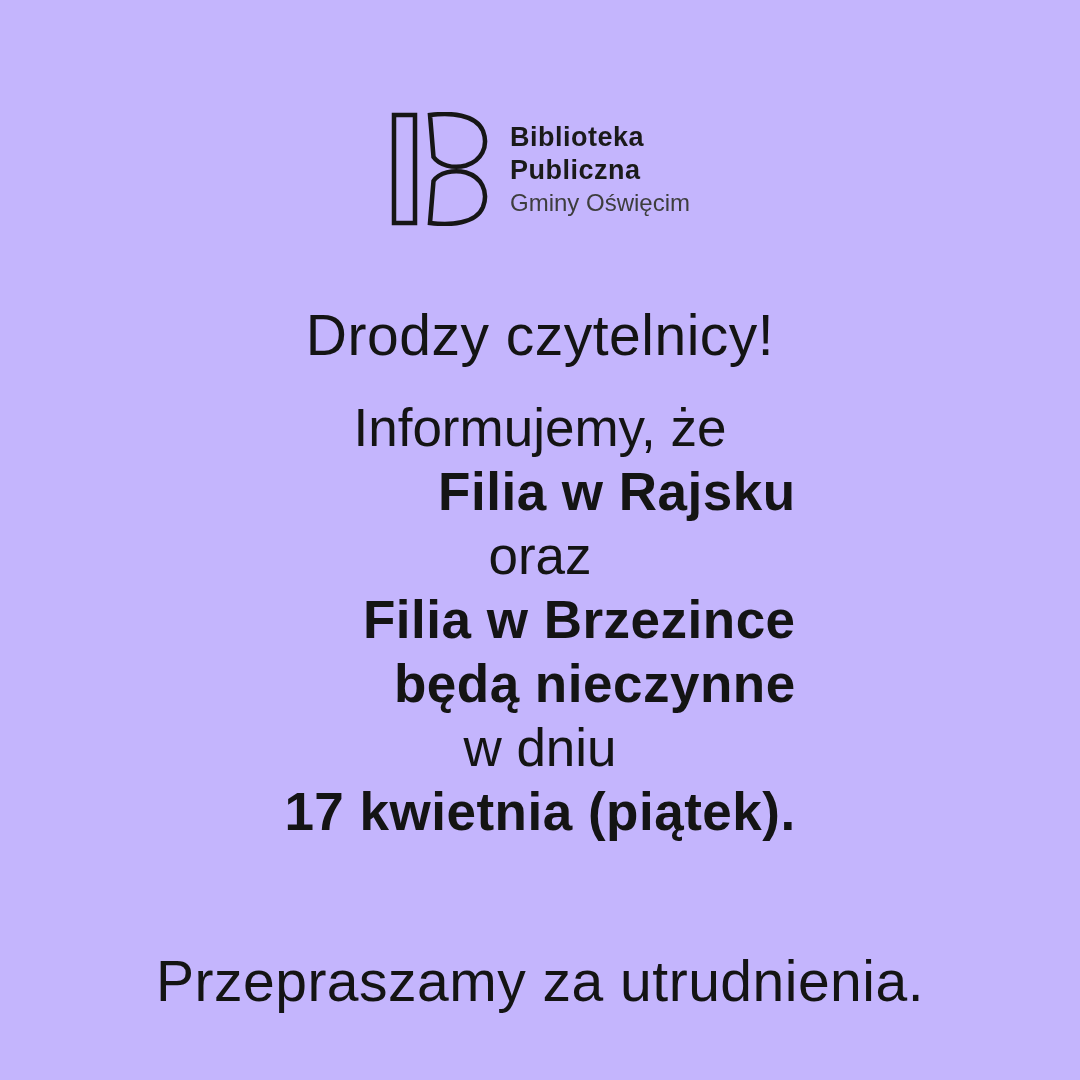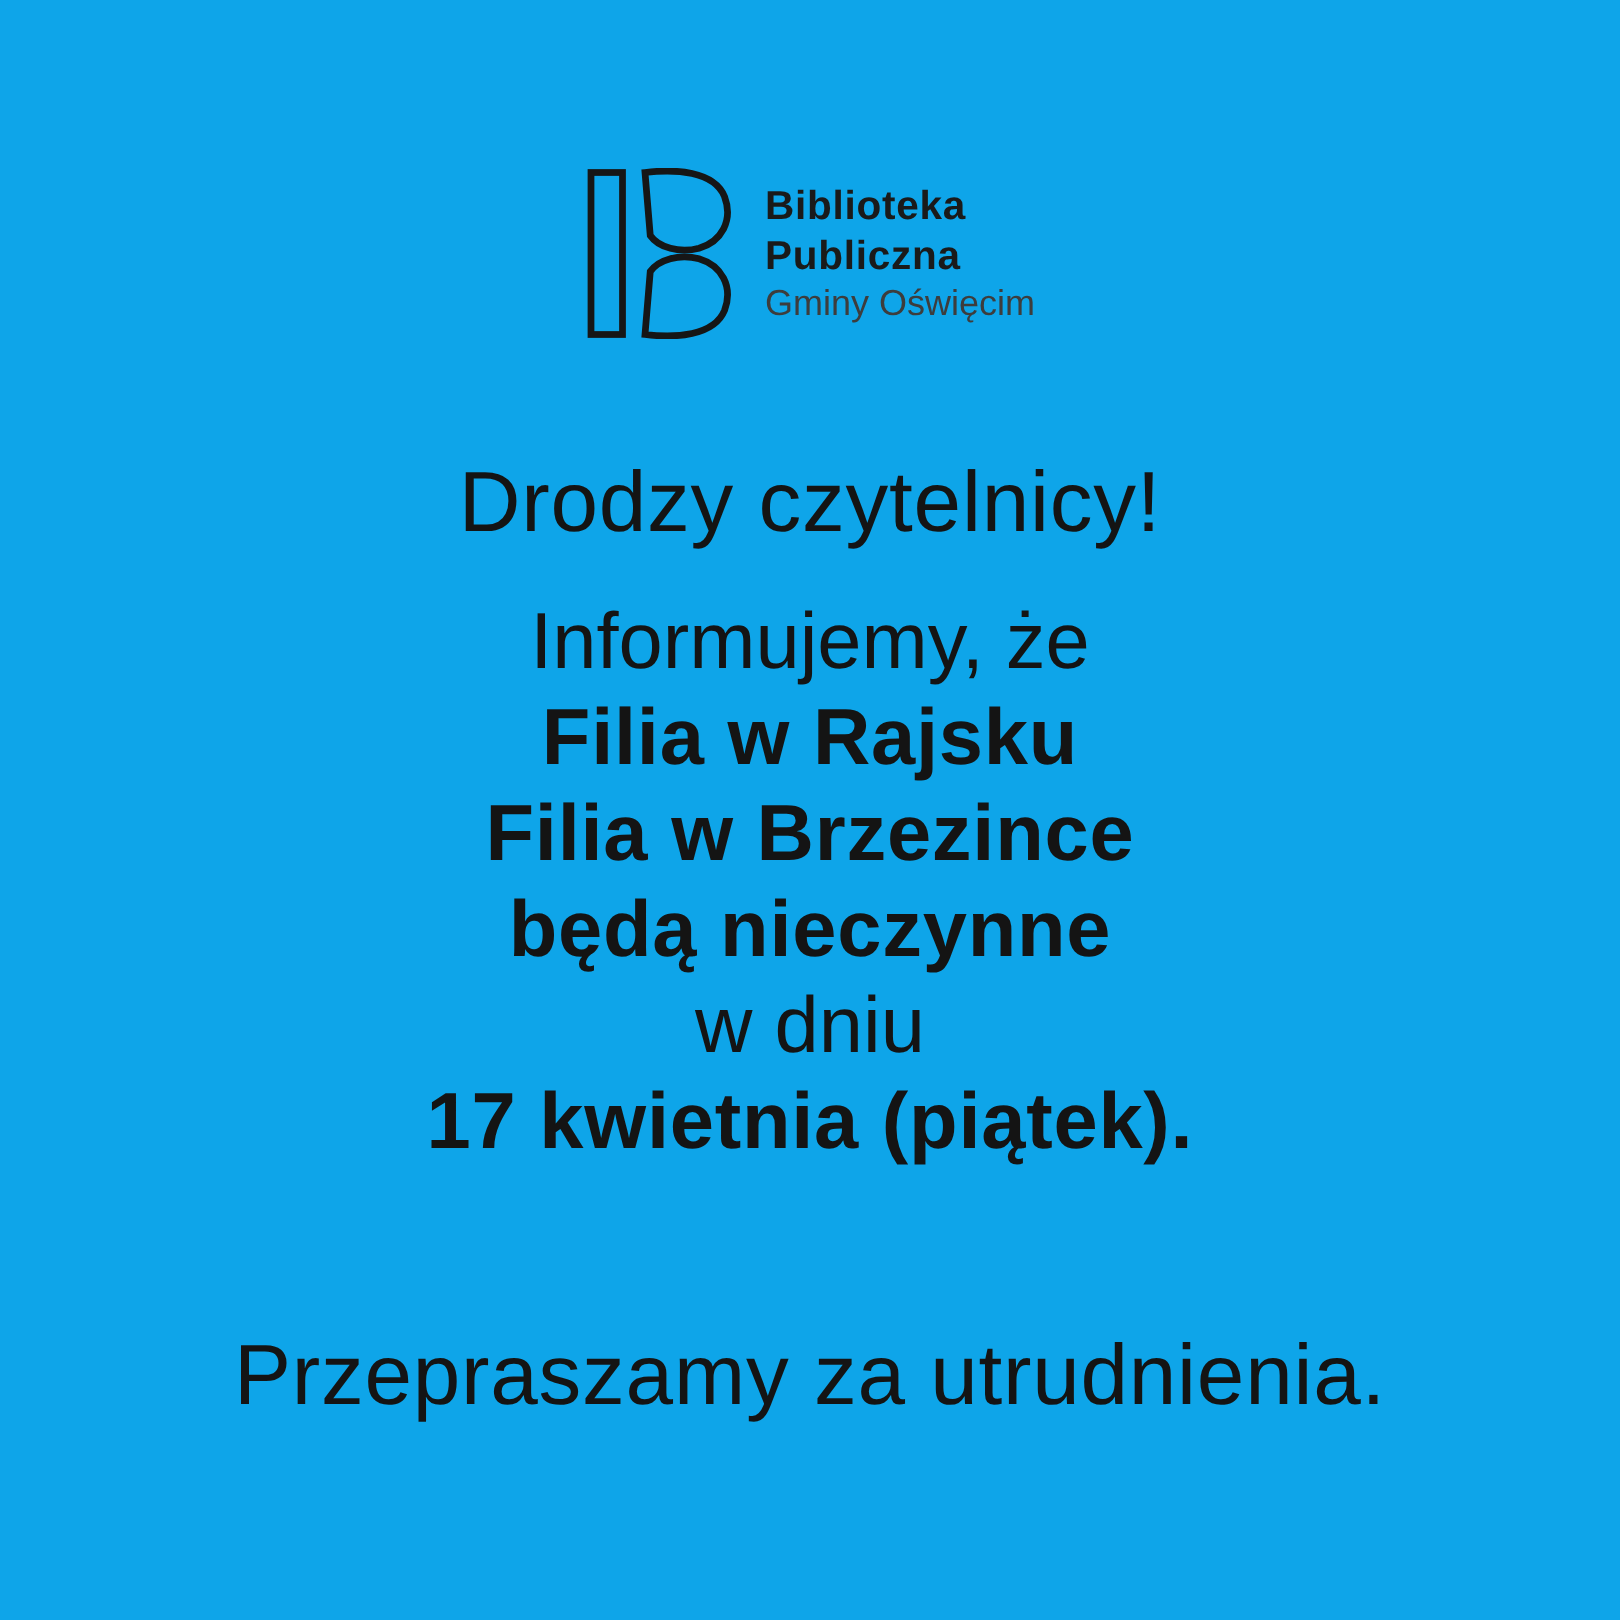--- a/index.html
+++ b/index.html
@@ -3,21 +3,21 @@
 <meta charset="utf-8">
 <style>
   html, body {
     margin: 0;
     padding: 0;
   }
   .canvas {
     position: relative;
     width: 1080px;
     height: 1080px;
-    background: #0ea5e9;
+    background: #c4b5fd;
     font-family: "Liberation Sans", sans-serif;
     color: #141414;
     overflow: hidden;
     display: flex;
     flex-direction: column;
     align-items: center;
     text-align: center;
   }
   
   .logo {
@@ -67,20 +67,21 @@
     font-size: 53px;
     line-height: 64px;
     font-weight: 300;
   }
   .body-block .line {
     white-space: nowrap;
   }
   .body-block .bold {
     font-weight: 700;
     letter-spacing: 0.5px;
+    text-align: right;
   }
   .closing {
     margin-top: 104px;
     font-size: 57px;
     font-weight: 300;
     letter-spacing: 0.5px;
   }
 </style>
 </head>
 <body>
@@ -109,20 +110,21 @@
       <div class="logo-name-2">Publiczna</div>
       <div class="logo-subtitle">Gminy Oświęcim</div>
     </div>
   </div>
 
   <div class="greeting">Drodzy czytelnicy!</div>
 
   <div class="body-block">
     <div class="line">Informujemy, że</div>
     <div class="line bold">Filia w Rajsku</div>
+    <div class="line">oraz</div>
     <div class="line bold">Filia w Brzezince</div>
     <div class="line bold">będą nieczynne</div>
     <div class="line">w dniu</div>
     <div class="line bold">17 kwietnia (piątek).</div>
   </div>
 
   <div class="closing">Przepraszamy za utrudnienia.</div>
 
 </div>
 

